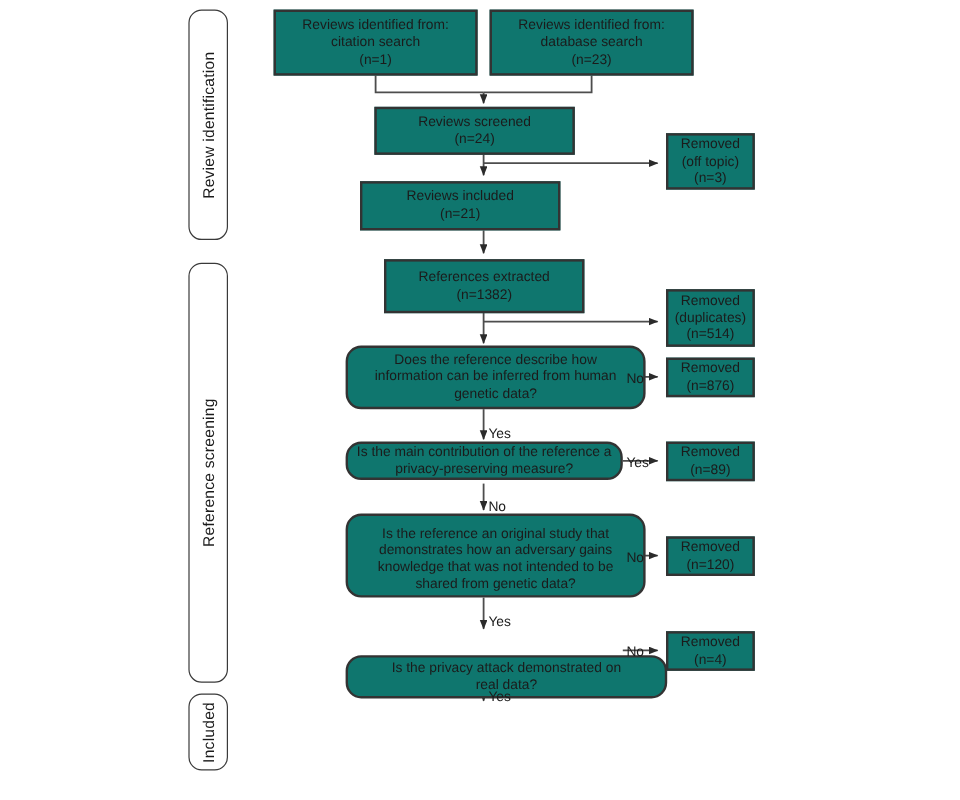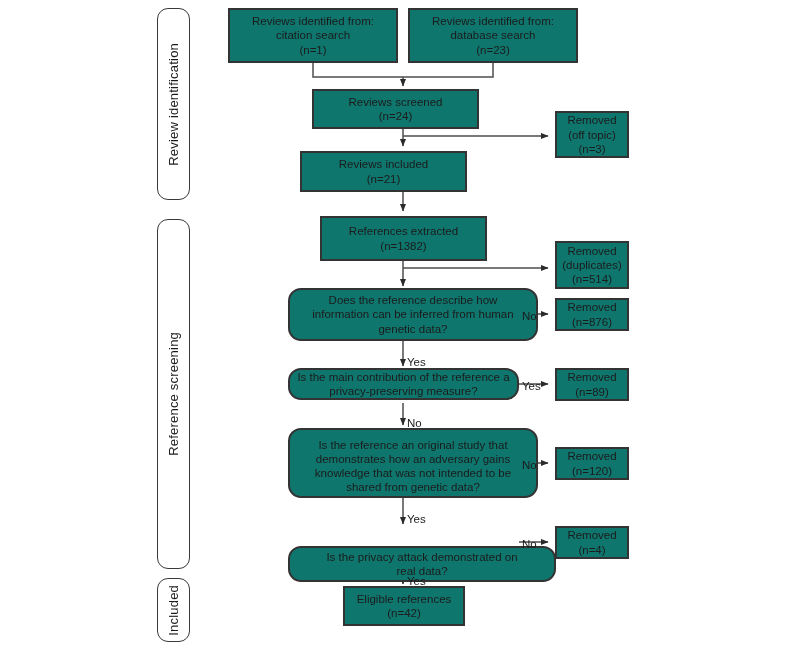--- a/index.html
+++ b/index.html
@@ -202,24 +202,20 @@
   <div class="node rounded" style="left:288px; top:526px; width:268px; height:36px;margin-top:20px;">
     <div class="lines">Is the privacy attack demonstrated on
 real data?</div>
   </div>
 
   <div class="node" style="left:555px; top:526px; width:74px; height:33px;">
     <div class="lines">Removed
 (n=4)</div>
   </div>
 
-  <div class="node" style="left:343px; top:586px; width:122px; height:40px;">
-    <div class="lines">Eligible references
-(n=42)</div>
-  </div>
 
   <div class="edge-label" style="left:522px; top:298px;">No</div>
   <div class="edge-label" style="left:407px; top:344px;">Yes</div>
   <div class="edge-label" style="left:522px; top:368px;">Yes</div>
   <div class="edge-label" style="left:407px; top:405px;">No</div>
   <div class="edge-label" style="left:522px; top:447px;">No</div>
   <div class="edge-label" style="left:407px; top:501px;">Yes</div>
   <div class="edge-label" style="left:522px; top:526px;">No</div>
   <div class="edge-label" style="left:407px; top:563px;">Yes</div>
 

